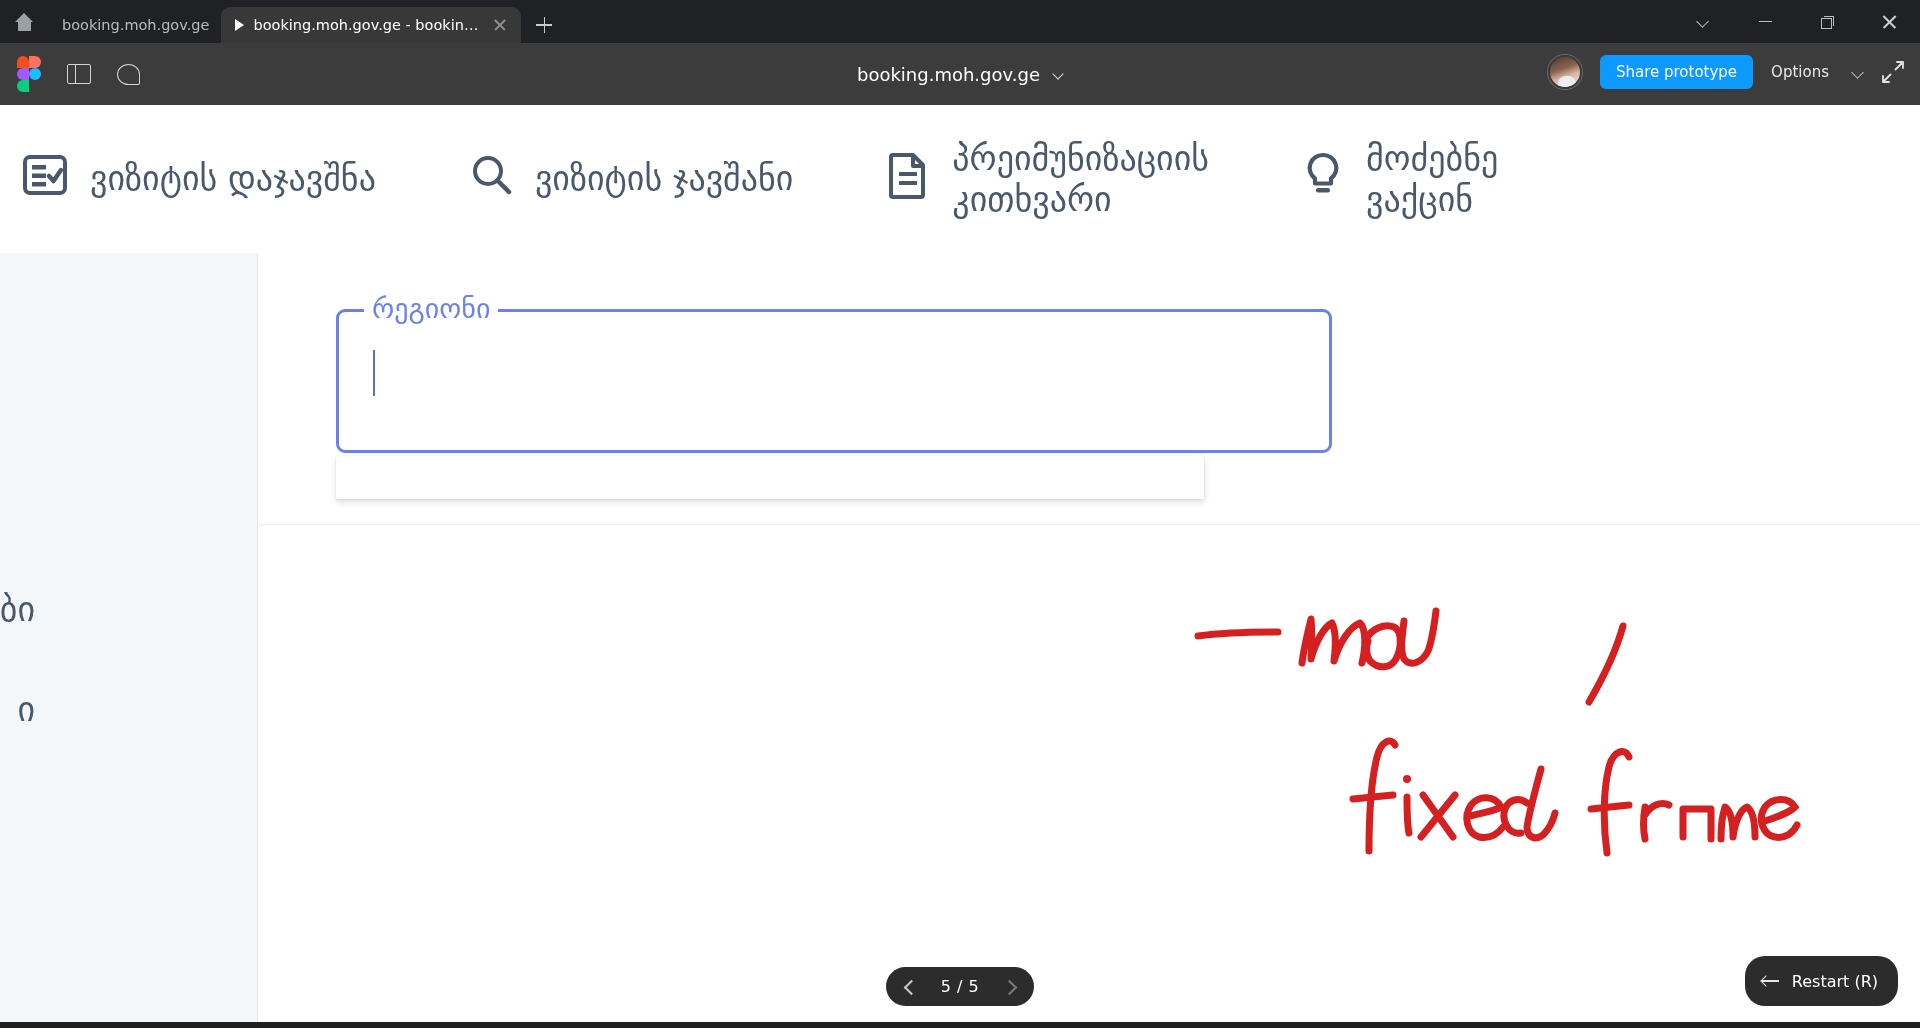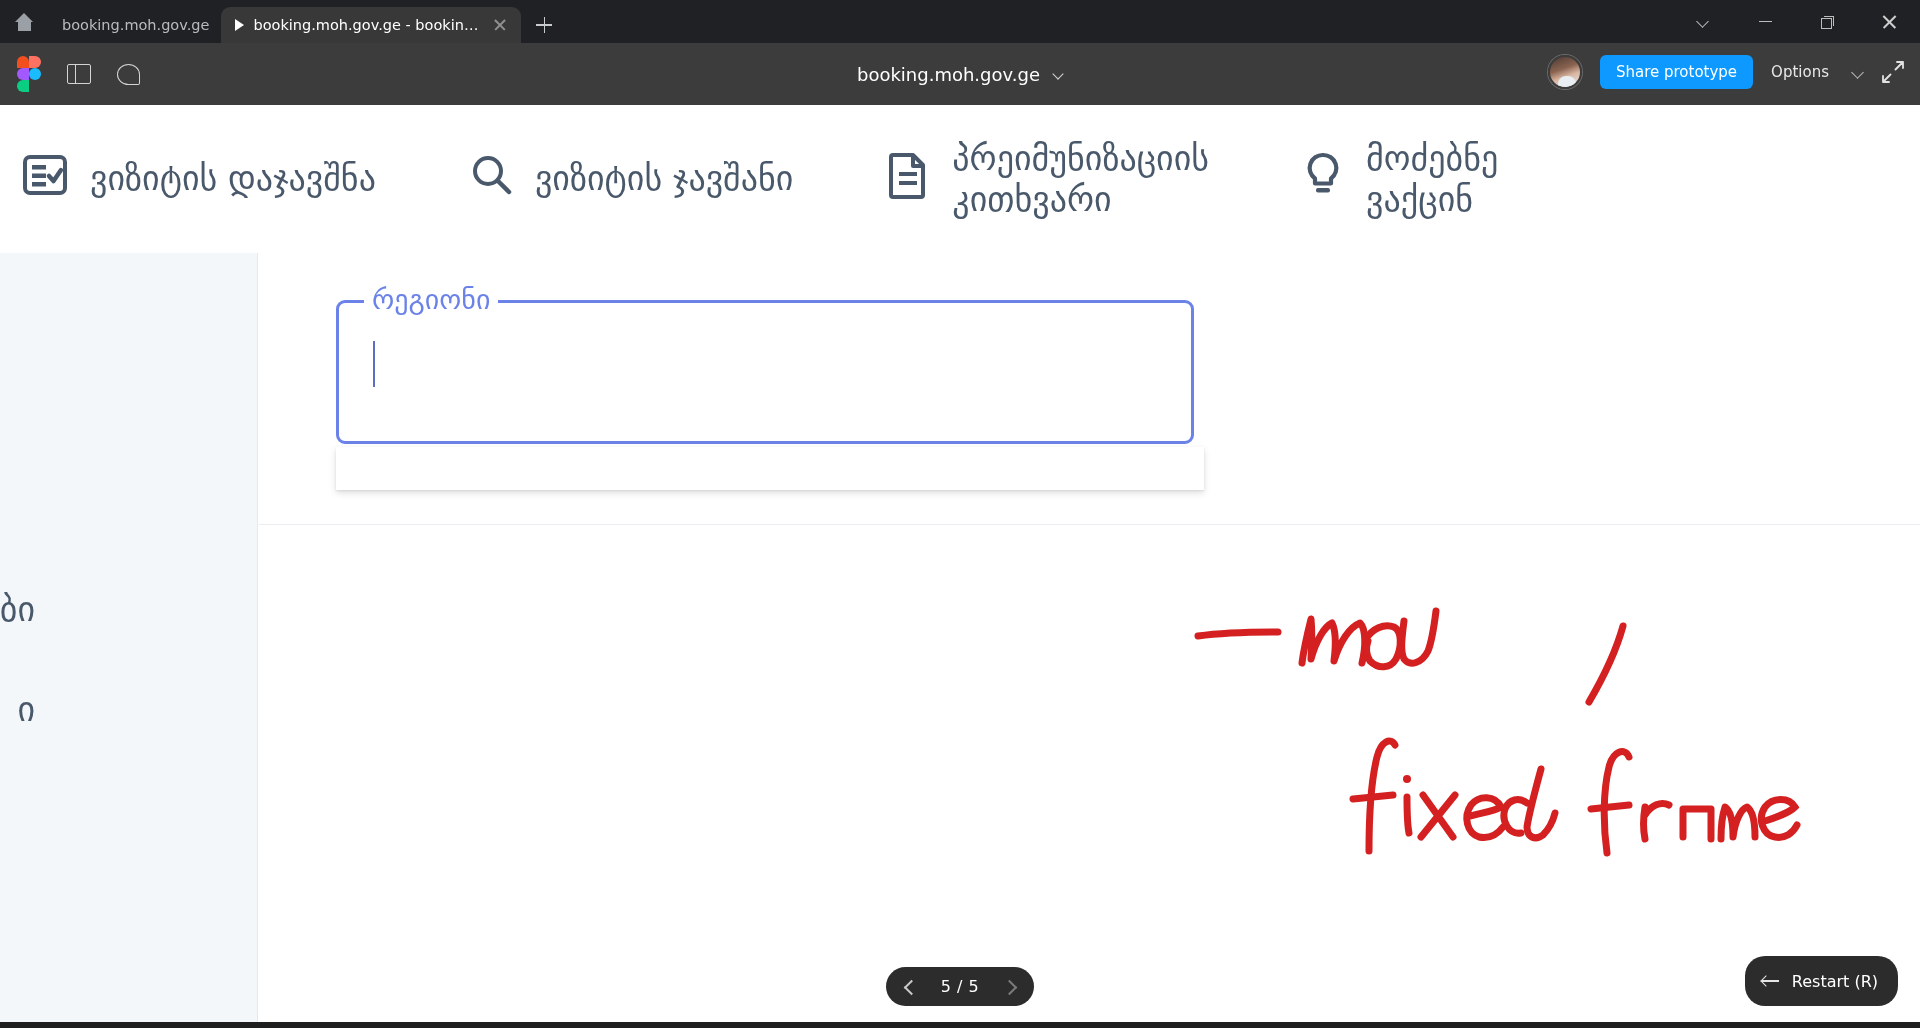--- a/index.html
+++ b/index.html
@@ -204,21 +204,21 @@
   }
   .content-pane {
     position: absolute; left: 259px; right: 0; top: 0; bottom: 0;
     background: #ffffff;
   }
   .divider {
     position: absolute; left: 0; right: 0; top: 271px;
     height: 1px; background: #ebeef0;
   }
   .field-wrap {
-    position: absolute; left: 77px; top: 47px; width: 858px; border-radius: 16px;
+    position: absolute; left: 77px; top: 56px; width: 996px; border-radius: 16px;
   }
   .field-box {
     position: relative; height: 144px; border: 3px solid #6b83e8;
     border-radius: 9px; background: #fff;
   }
   .field-legend {
     position: absolute; left: 25px; top: -17px;
     background: #fff; padding: 0 8px;
     color: #6b83e8; font-size: 28px; line-height: 1;
   }

